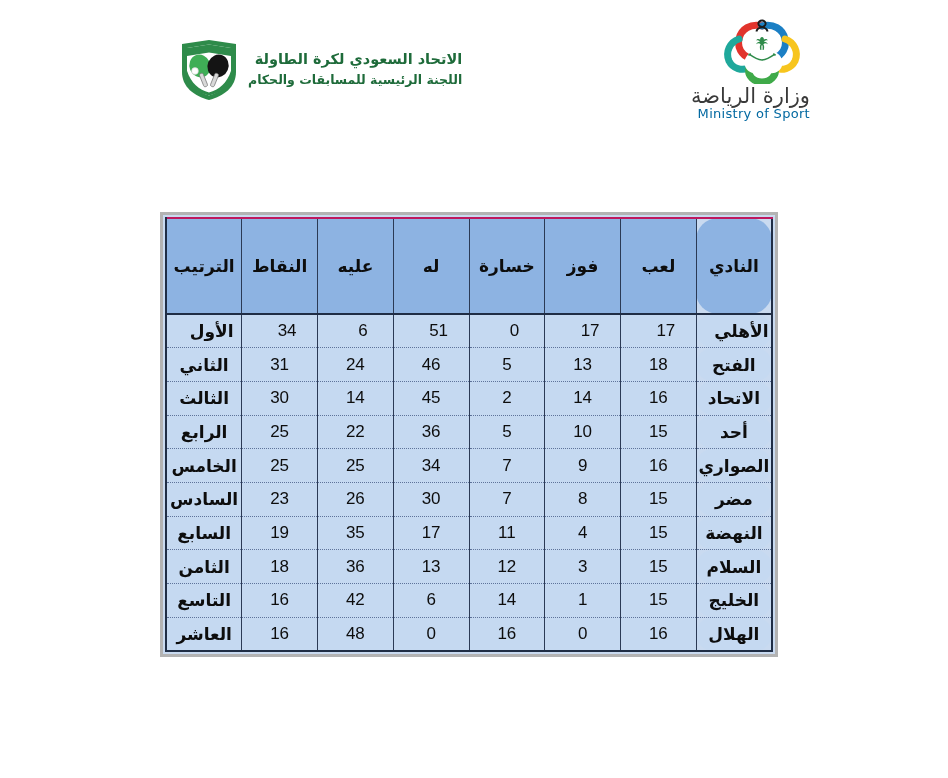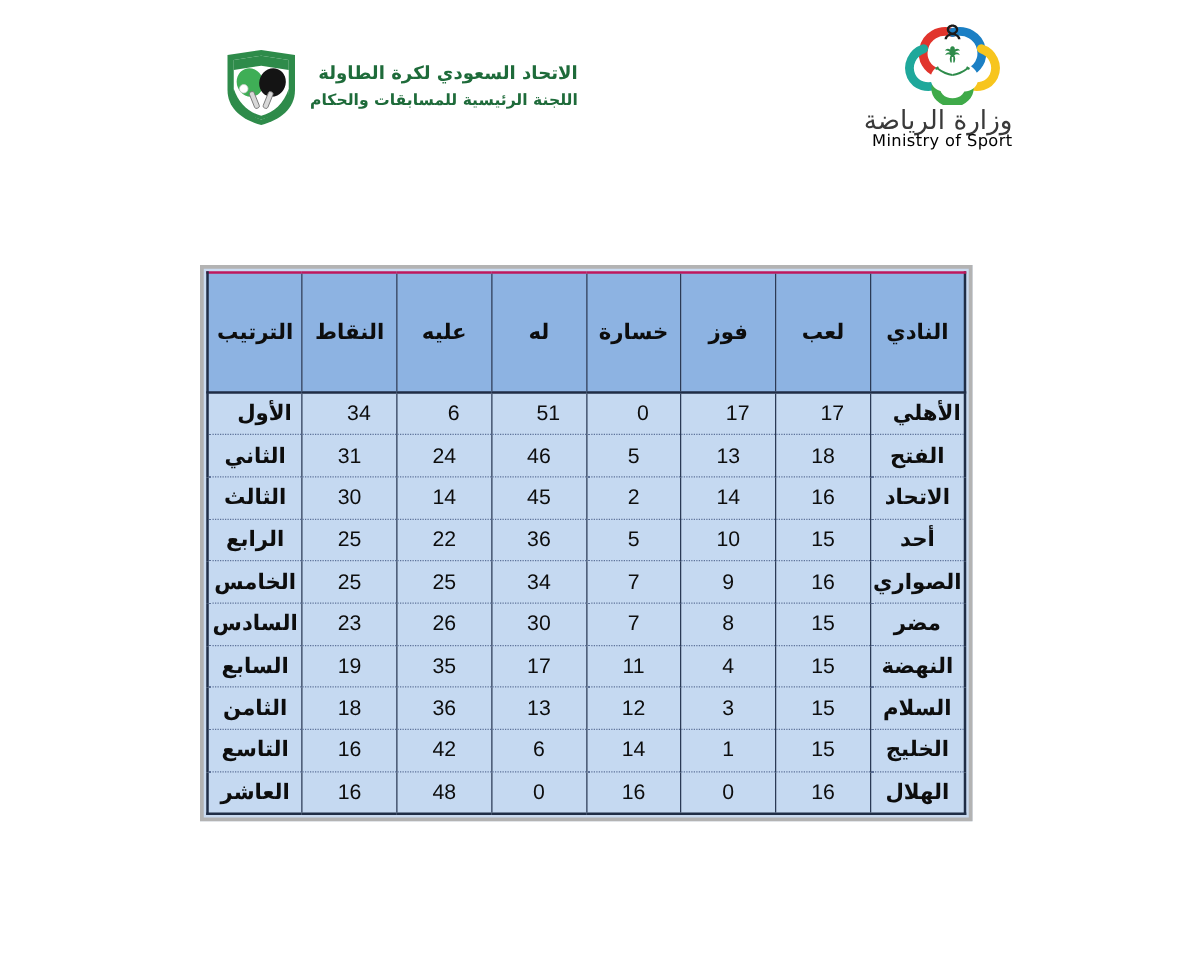--- a/index.html
+++ b/index.html
@@ -84,21 +84,21 @@
     font-size: 21px;
     font-weight: 400;
     color: #3a3a3a;
     line-height: 1.05;
     margin-top: 1px;
     letter-spacing: 0.5px;
   }
   .min-en {
     font-size: 13px;
     font-weight: 400;
-    color: #000000;
+    color: #0369a1;
     line-height: 1.1;
     letter-spacing: 0.3px;
     direction: ltr;
   }
 
   
   .titles {
     position: absolute;
     top: 132px;
     left: 0;
@@ -161,20 +161,21 @@
   table.standings tbody tr:first-child td {
     border-top: none;
     padding-left: 16px;
   }
   table.standings tbody tr:last-child td {
     border-bottom: 2px solid #1f2d45;
   }
   
   td.club, th.club {
     font-weight: 700;
+    border-radius: 22px;
   }
   
   td.rank, th.rank {
     font-weight: 700;
   }
   td.num {
     font-weight: 400;
     font-family: "Liberation Sans", sans-serif;
     font-size: 18px;
   }

